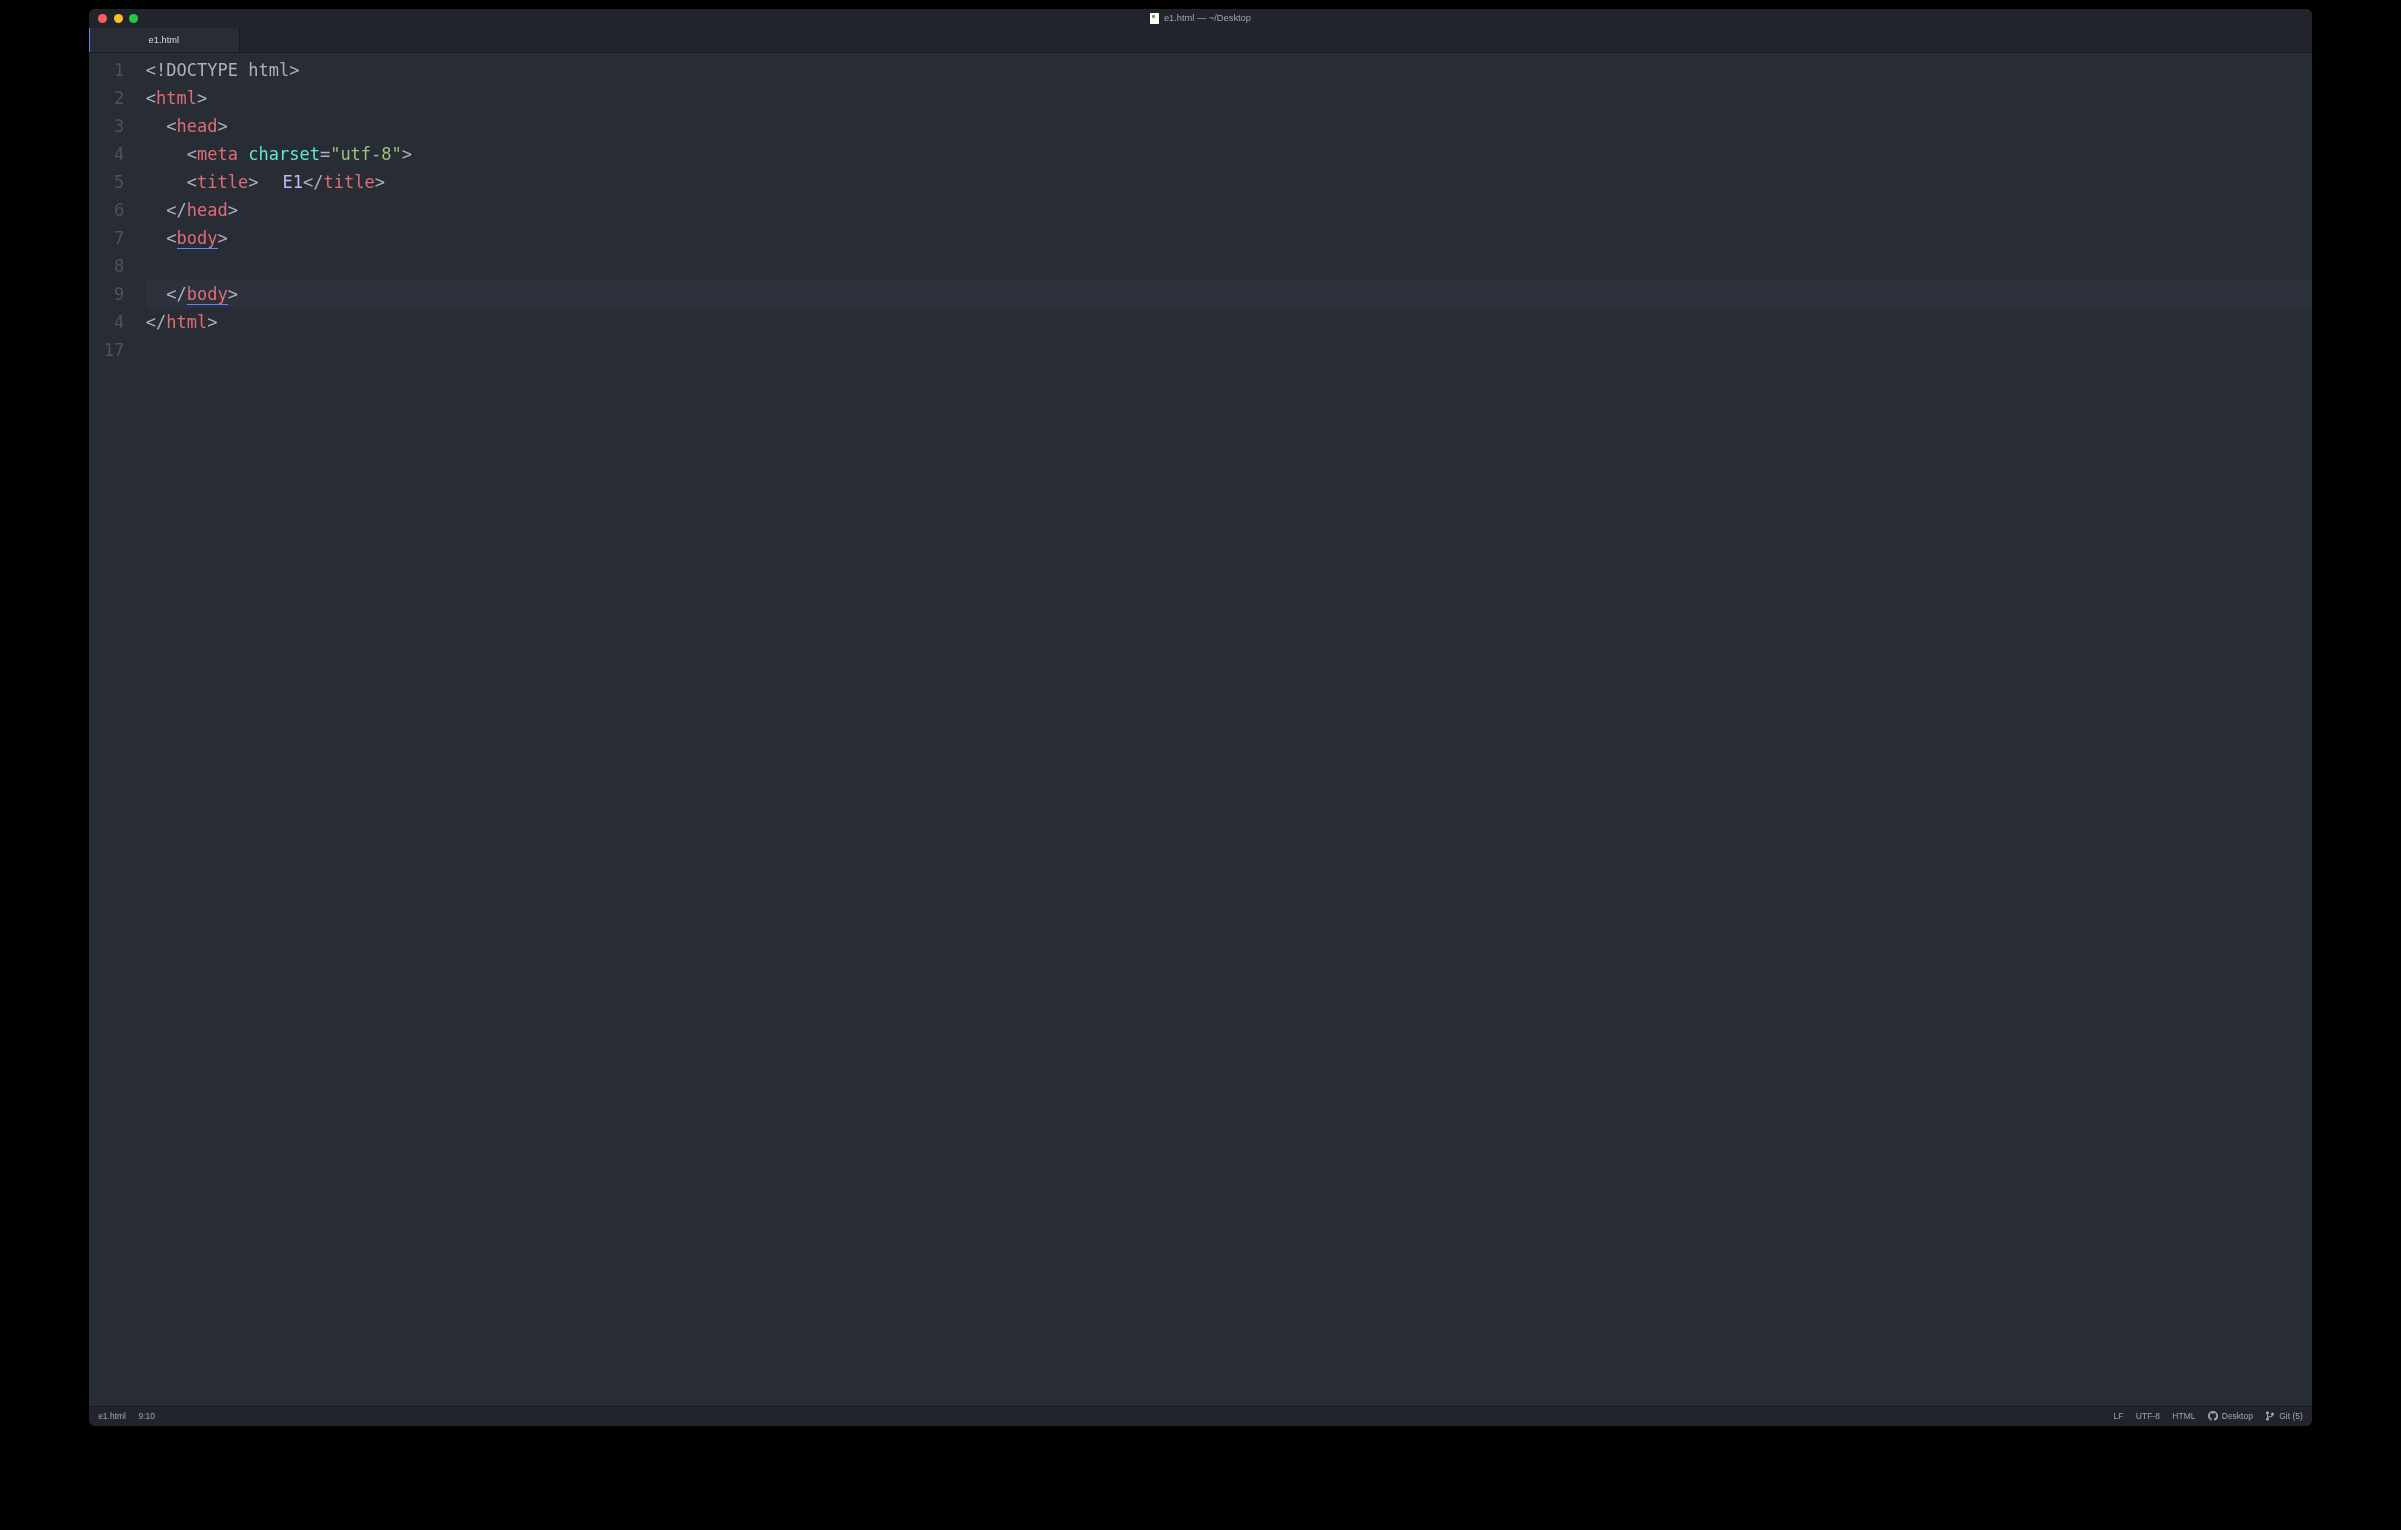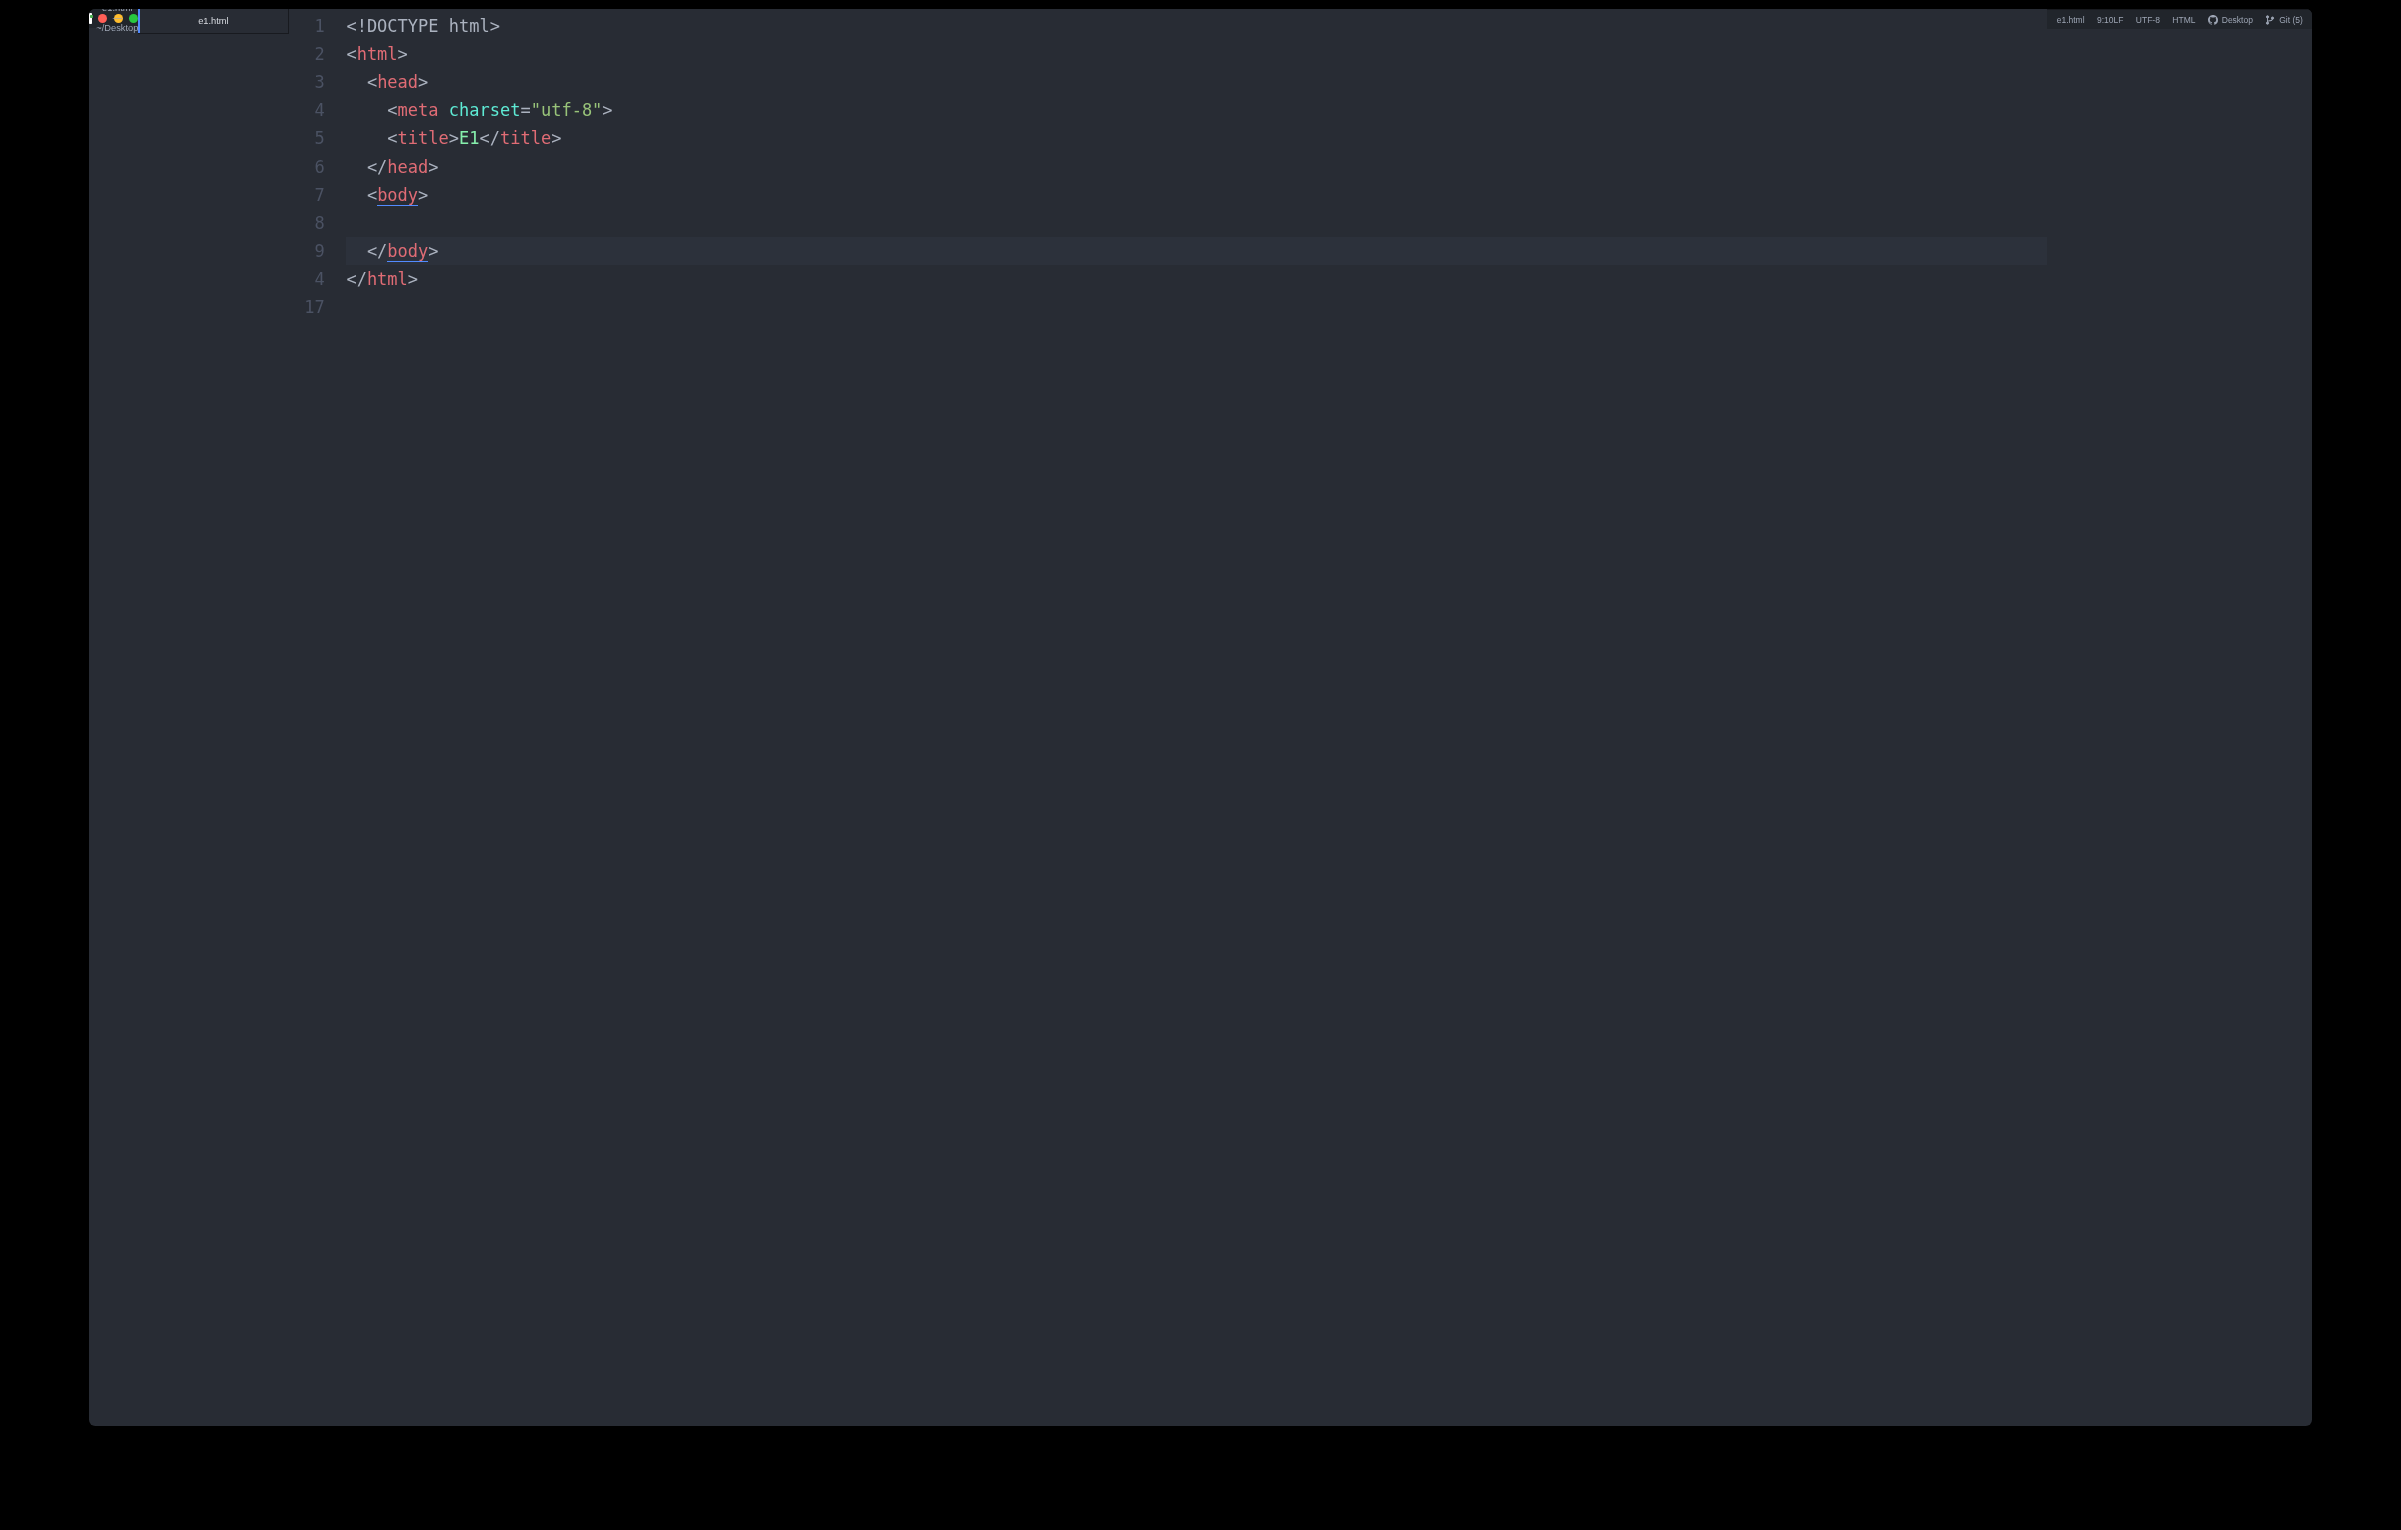--- a/index.html
+++ b/index.html
@@ -10,21 +10,21 @@
     overflow: hidden;
   }
   .window {
     position: absolute;
     left: 3.7%; top: 0.6%;
     width: 92.6%; height: 92.6%;
     background: #282c34;
     border-radius: 6.2px;
     box-shadow: 0 15.5px 46px rgba(0,0,0,0.6);
     display: flex;
-    flex-direction: row;
+    flex-direction: column;
     overflow: hidden;
   }
   .titlebar {
     height: 18.6px;
     background: #21252b;
     display: flex;
     align-items: center;
     position: relative;
     flex-shrink: 0;
   }
@@ -125,21 +125,21 @@
     background: rgba(153,187,255,0.04);
     height: 1.65em;
     z-index: 0;
   }
   .code-line span, .code-line { position: relative; z-index: 1; }
   .p   { color: #abb2bf; } 
   .tag { color: #e06c75; } 
   .doc { color: #abb2bf; margin-top: 44px; } 
   .attr{ color: #5eead4; } 
   .str { color: #98c379; } 
-  .txt { color: #86efac; } 
+  .txt { color: #c4b5fd; margin-left: 24px; } 
   .ul  { border-bottom: 0.8px solid #528bff; }
   .statusbar {
     height: 20px;
     background: #21252b;
     border-top: 0.8px solid #181a1f;
     display: flex;
     align-items: center;
     justify-content: space-between;
     font-size: 8.5px;
     color: #9da5b4;

